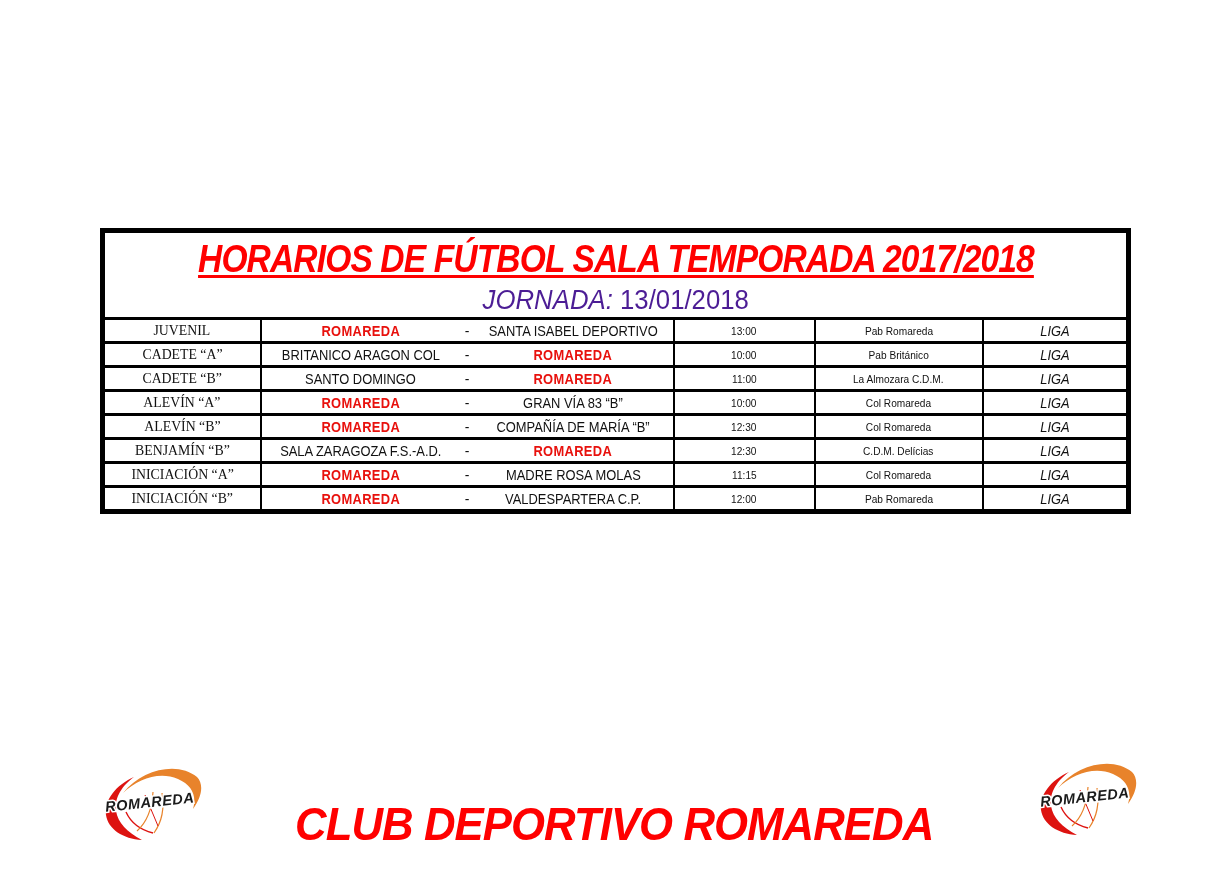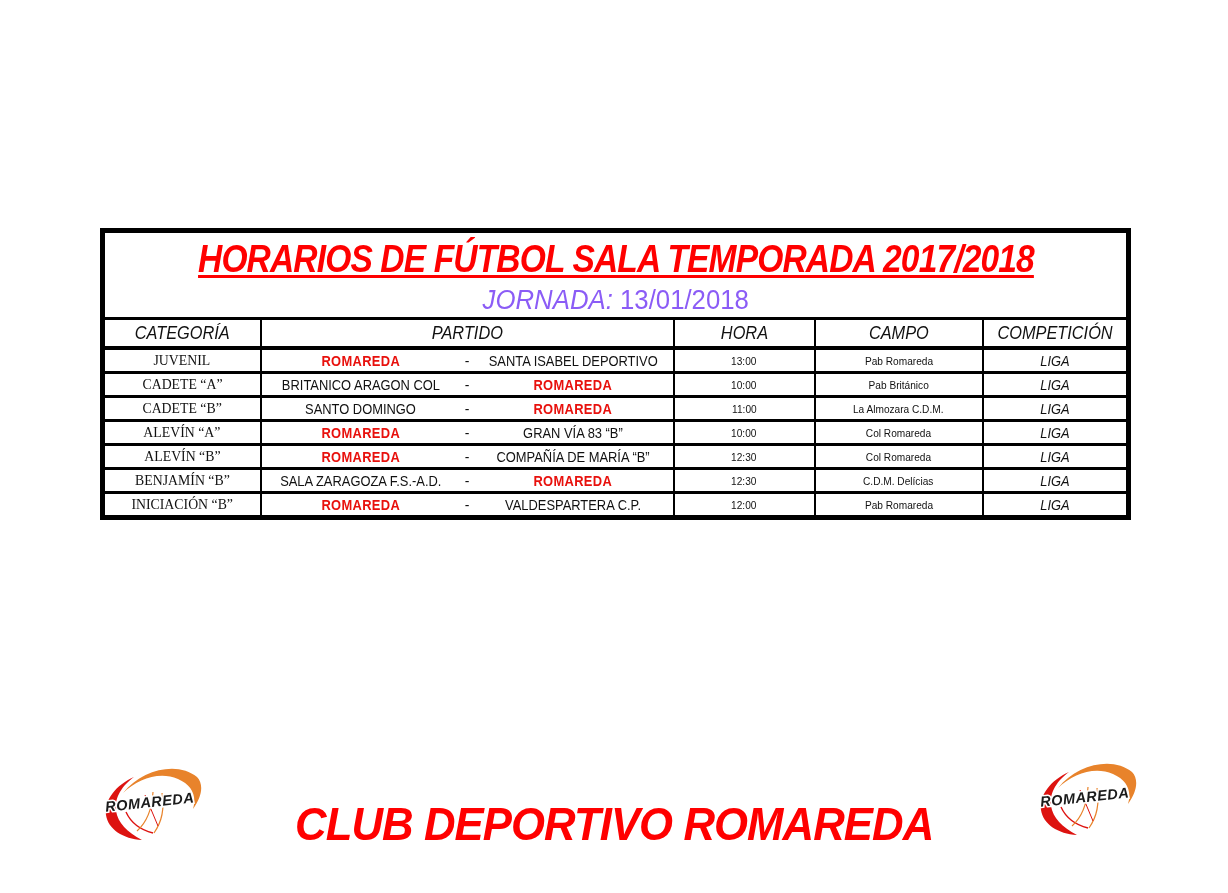--- a/index.html
+++ b/index.html
@@ -76,21 +76,21 @@
     color: var(--accent-red, #f00);
     text-decoration: underline;
     text-decoration-thickness: 3px;
     text-underline-offset: 3px;
     letter-spacing: -1px;
     line-height: 50px;
   }
   .doc-subtitle {
     font-size: 28px;
     line-height: 32px;
-    color: #8b5cf6;
+    color: #4c1d95;
     font-weight: 500;
   }
   .doc-subtitle .lbl { font-style: italic; }
 
   td.cat-td {
     font-family: "Liberation Serif", serif;
     font-weight: 400;
     font-size: 15px;
   }
   td.partido-td .prow {
@@ -175,27 +175,20 @@
       <tr>
         <td class="titlecell" colspan="5">
           <div>
             <span class="cond doc-title">HORARIOS DE FÚTBOL SALA TEMPORADA 2017/2018</span>
           </div>
           <div class="doc-subtitle">
             <span class="cond92"><span class="lbl">JORNADA:</span>&nbsp;<span>13/01/2018</span></span>
           </div>
         </td>
       </tr>
-      <tr class="colhead">
-        <th><span class="cond">CATEGORÍA</span></th>
-        <th><span class="cond">PARTIDO</span></th>
-        <th><span class="cond">HORA</span></th>
-        <th><span class="cond">CAMPO</span></th>
-        <th><span class="cond">COMPETICIÓN</span></th>
-      </tr>
     </tbody>
     <tbody>
         <tr class="datarow">
     <td class="cat-td"><span class="cond92">JUVENIL</span></td>
     <td class="partido-td">
       <div class="prow">
         <span class="side"><span class="cond rom">ROMAREDA</span></span>
         <span class="dash">-</span>
         <span class="side"><span class="cond">SANTA ISABEL DEPORTIVO</span></span>
       </div>
@@ -260,20 +253,33 @@
     <td class="cat-td"><span class="cond92">BENJAMÍN “B”</span></td>
     <td class="partido-td">
       <div class="prow">
         <span class="side"><span class="cond">SALA ZARAGOZA F.S.-A.D.</span></span>
         <span class="dash">-</span>
         <span class="side"><span class="cond rom">ROMAREDA</span></span>
       </div>
     </td>
     <td class="hora-td"><span class="cond92">12:30</span></td>
     <td class="campo-td"><span class="cond92">C.D.M. Delícias</span></td>
+    <td class="comp-td"><span class="cond92">LIGA</span></td>
+  </tr>
+        <tr class="datarow">
+    <td class="cat-td"><span class="cond92">INICIACIÓN “A”</span></td>
+    <td class="partido-td">
+      <div class="prow">
+        <span class="side"><span class="cond rom">ROMAREDA</span></span>
+        <span class="dash">-</span>
+        <span class="side"><span class="cond">MADRE ROSA MOLAS</span></span>
+      </div>
+    </td>
+    <td class="hora-td"><span class="cond92">11:15</span></td>
+    <td class="campo-td"><span class="cond92">Col Romareda</span></td>
     <td class="comp-td"><span class="cond92">LIGA</span></td>
   </tr>
         <tr class="datarow">
     <td class="cat-td"><span class="cond92">INICIACIÓN “B”</span></td>
     <td class="partido-td">
       <div class="prow">
         <span class="side"><span class="cond rom">ROMAREDA</span></span>
         <span class="dash">-</span>
         <span class="side"><span class="cond">VALDESPARTERA C.P.</span></span>
       </div>

